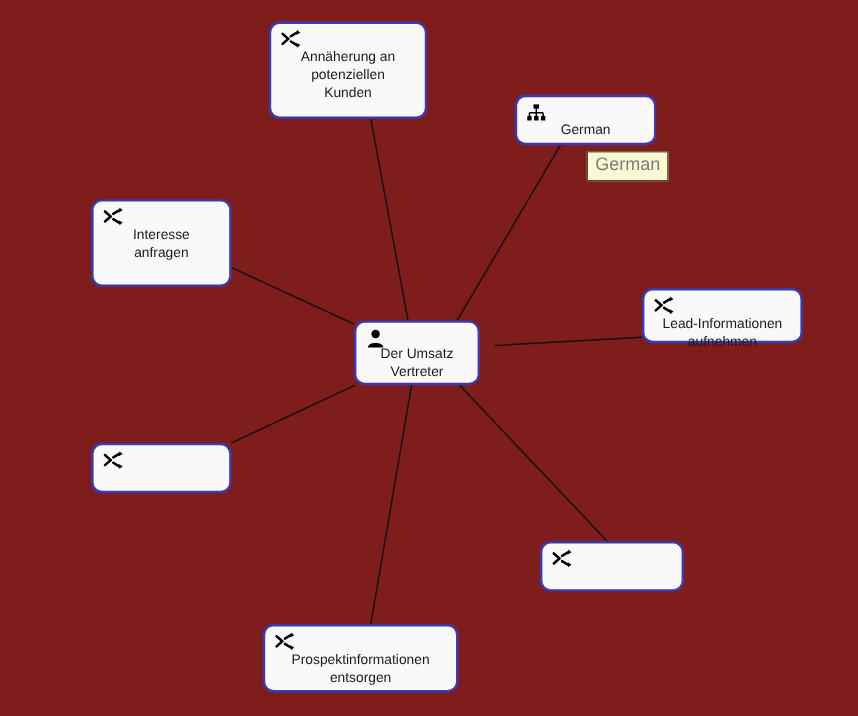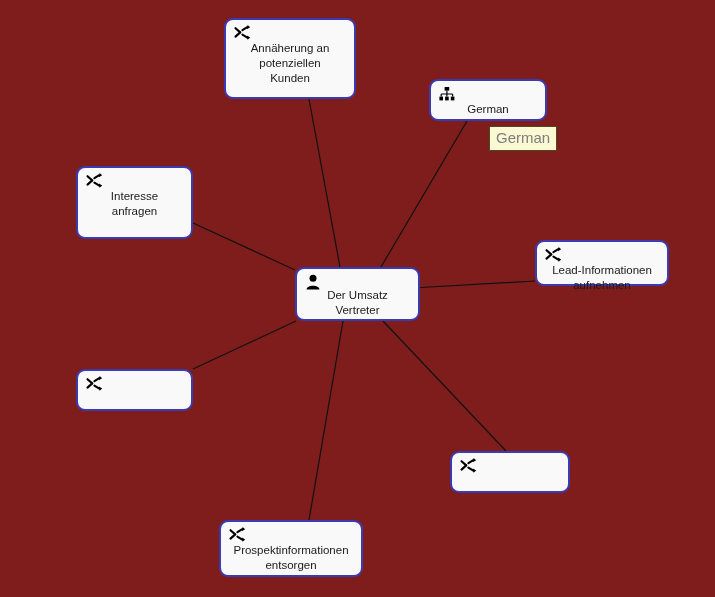--- a/index.html
+++ b/index.html
@@ -132,21 +132,21 @@
           <path d="M9.4,10.6 L14.3,13.6"></path>
         </g>
         <polygon points="14.6,1.0 17.2,3.3 13.9,5.2" fill="#000000"></polygon>
         <polygon points="14.6,15.8 17.2,13.5 13.9,11.6" fill="#000000"></polygon>
       </svg>
     </span>
     <span class="node-label">Interesse
 anfragen</span>
   </div>
 
-  <div class="node center" style="left: 295px; top: 267px; width: 125px; height: 54px; border-color: rgb(58, 58, 180); background: rgb(249, 249, 249);">
+  <div class="node center" style="left: 295px; top: 267px; width: 105px; height: 54px; border-color: rgb(58, 58, 180); background: rgb(249, 249, 249);">
     <span class="node-icon">
       <svg viewBox="0 0 18 18" width="18" height="18">
         <circle cx="9" cy="5.3" r="3.5" fill="#000000"></circle>
         <path d="M2.6,16.5 C2.6,11.6 15.4,11.6 15.4,16.5 Z" fill="#000000"></path>
       </svg>
     </span>
     <span class="node-label">Der Umsatz
 Vertreter</span>
   </div>
 
@@ -192,21 +192,21 @@
           <path d="M9.4,6.2 L14.3,3.2"></path>
           <path d="M9.4,10.6 L14.3,13.6"></path>
         </g>
         <polygon points="14.6,1.0 17.2,3.3 13.9,5.2" fill="#000000"></polygon>
         <polygon points="14.6,15.8 17.2,13.5 13.9,11.6" fill="#000000"></polygon>
       </svg>
     </span>
     <span class="node-label"></span>
   </div>
 
-  <div class="node" style="left: 219px; top: 520px; width: 144px; height: 57px; border-color: rgb(58, 58, 180); background: rgb(249, 249, 249);">
+  <div class="node" style="left: 219px; top: 520px; width: 163px; height: 57px; border-color: rgb(58, 58, 180); background: rgb(249, 249, 249);">
     <span class="node-icon">
       <svg viewBox="0 0 18 18" width="18" height="18">
         <g stroke="#000000" stroke-width="2.1" fill="none" stroke-linecap="round">
           <path d="M2.5,4.2 L7.2,8.4"></path>
           <path d="M2.5,12.6 L7.2,8.4"></path>
           <path d="M9.4,6.2 L14.3,3.2"></path>
           <path d="M9.4,10.6 L14.3,13.6"></path>
         </g>
         <polygon points="14.6,1.0 17.2,3.3 13.9,5.2" fill="#000000"></polygon>
         <polygon points="14.6,15.8 17.2,13.5 13.9,11.6" fill="#000000"></polygon>

